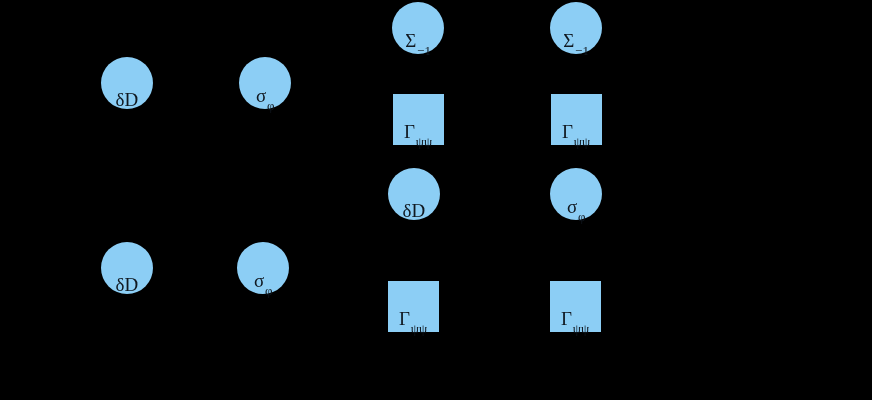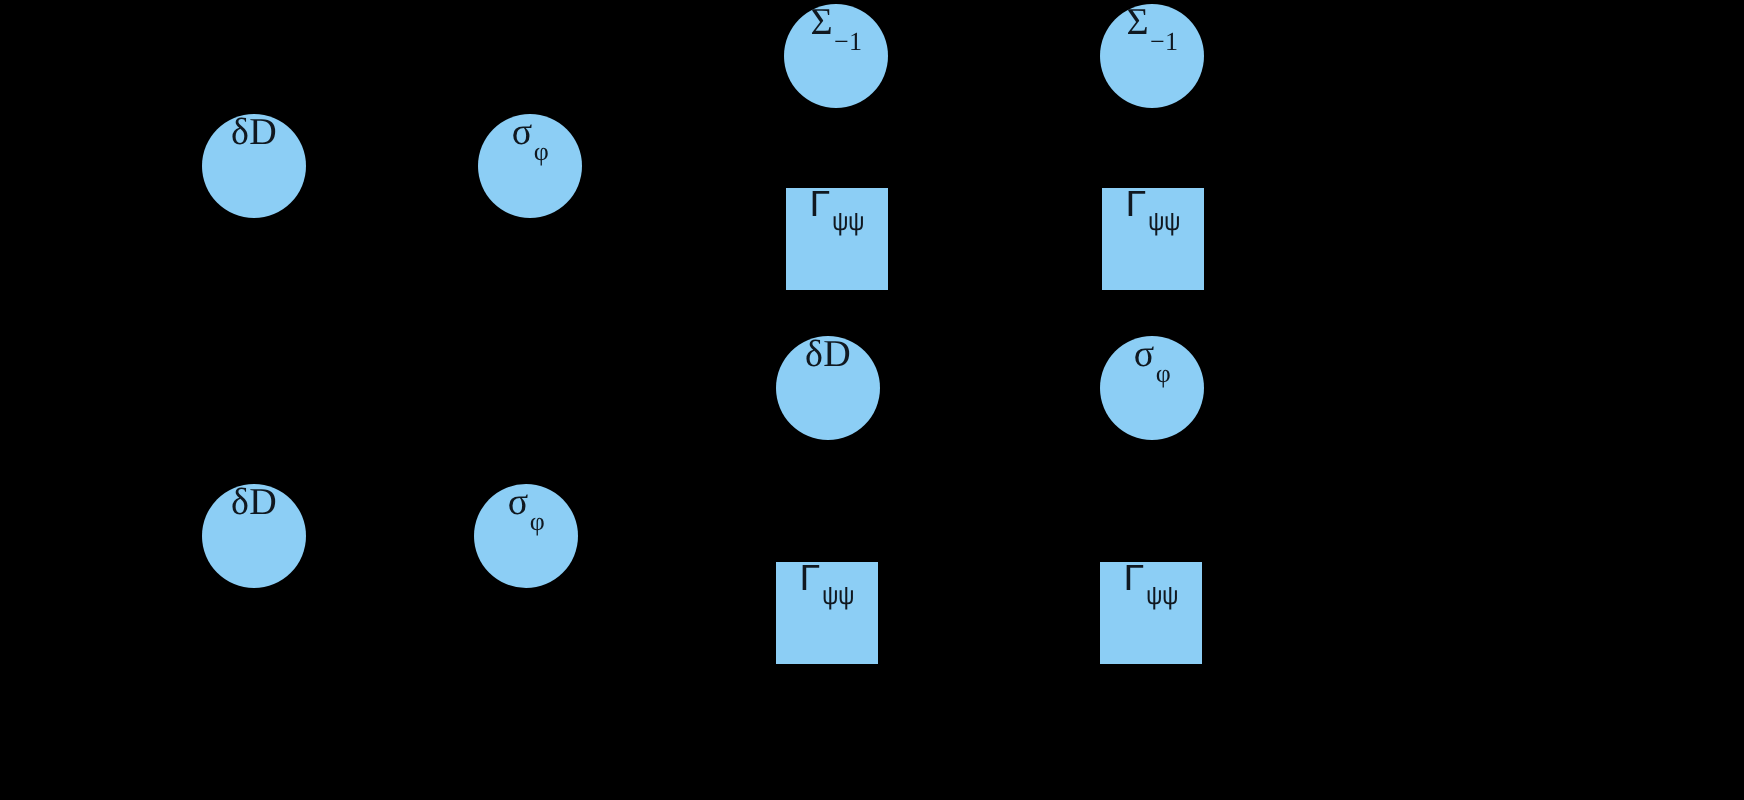--- a/index.html
+++ b/index.html
@@ -12,32 +12,31 @@
     width: 872px;
     height: 400px;
     background: #000000;
     overflow: hidden;
     font-family: "Liberation Serif", "DejaVu Serif", serif;
   }
   .node {
     position: absolute;
     background: #8CCEF5;
     display: flex;
-    align-items: flex-start;
+    align-items: flex-end;
     justify-content: center;
     color: #101820;
     box-sizing: border-box;
     line-height: 1;
   }
   .node.circle {
     border-radius: 50%;
   }
   .node.square {
     border-radius: 0;
-    font-family: Liberation Mono, monospace;
   }
   .node-label {
     font-size: 19px;
     white-space: nowrap;
     letter-spacing: 0.2px;
     display: inline-block;
   }
   .node-label .base {
     font-size: 19px;
   }

